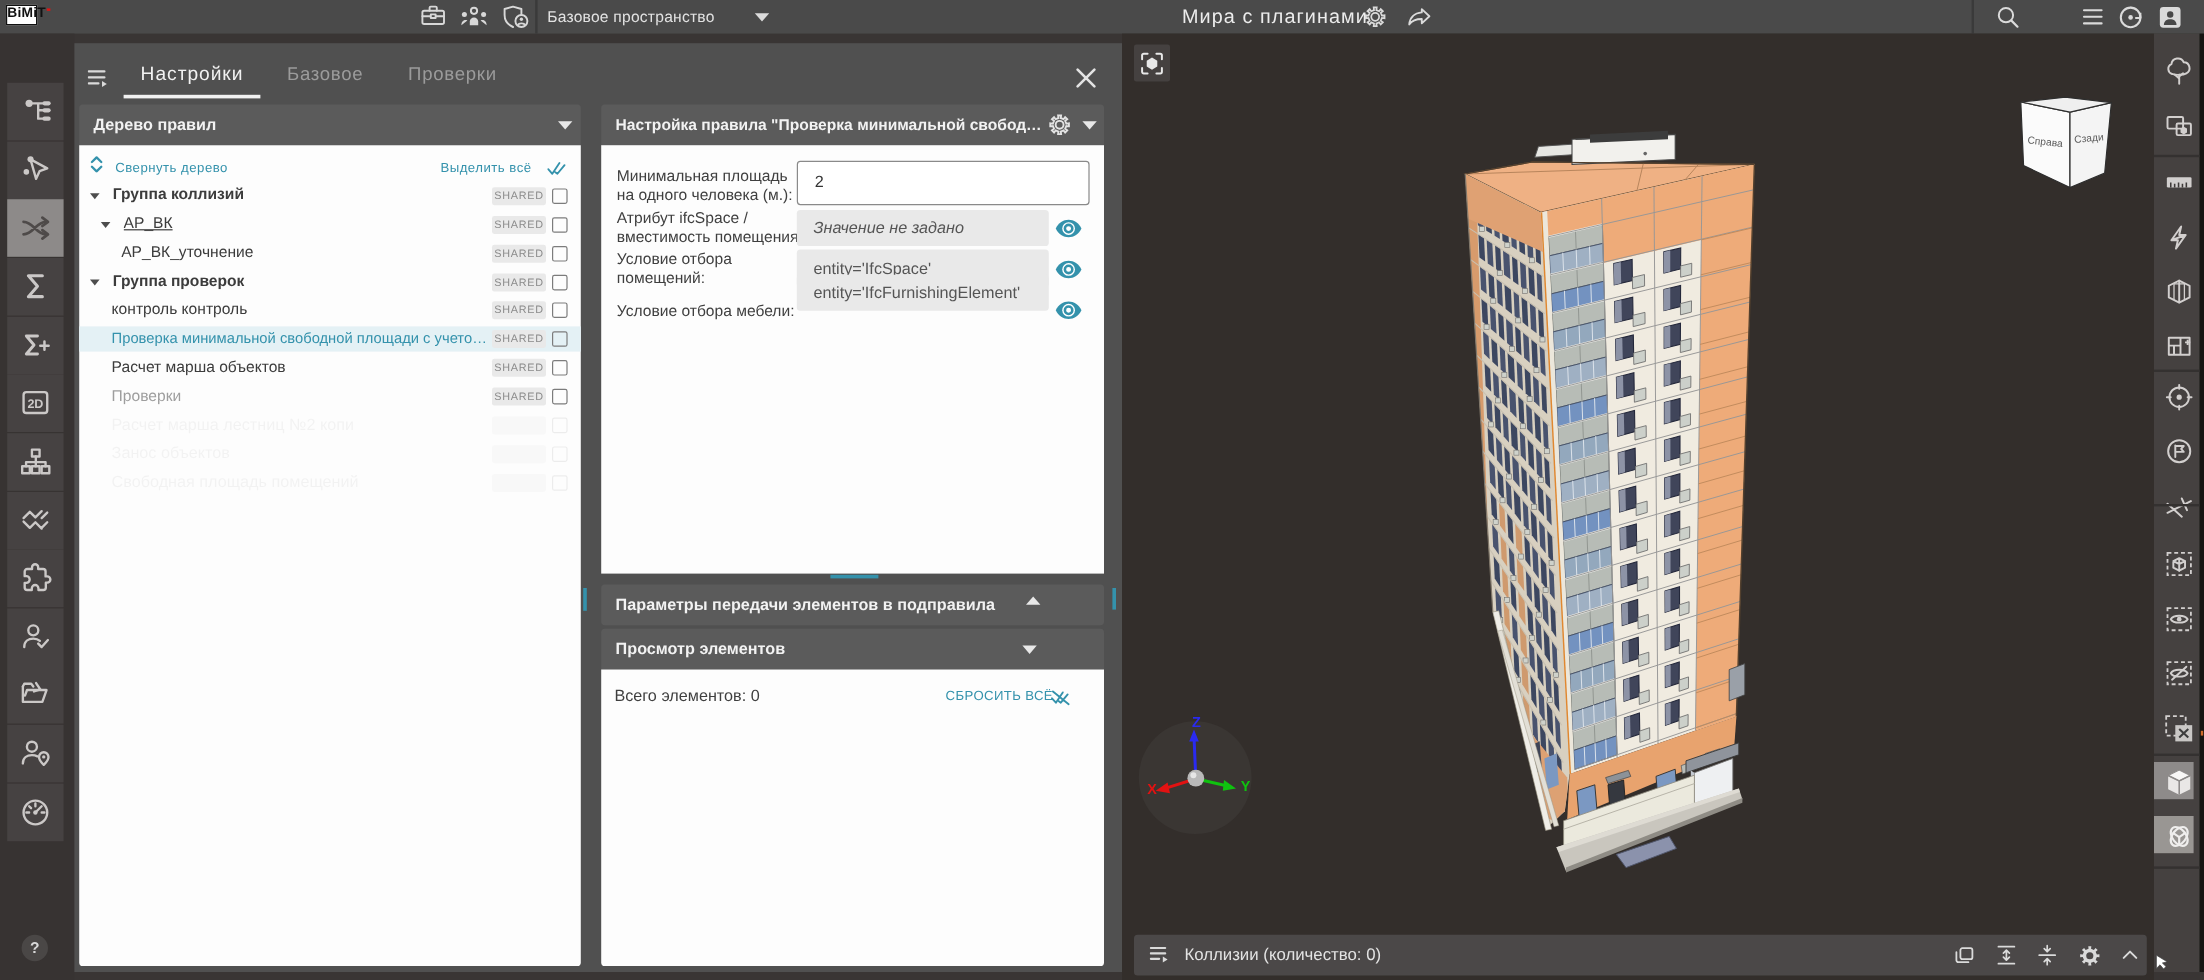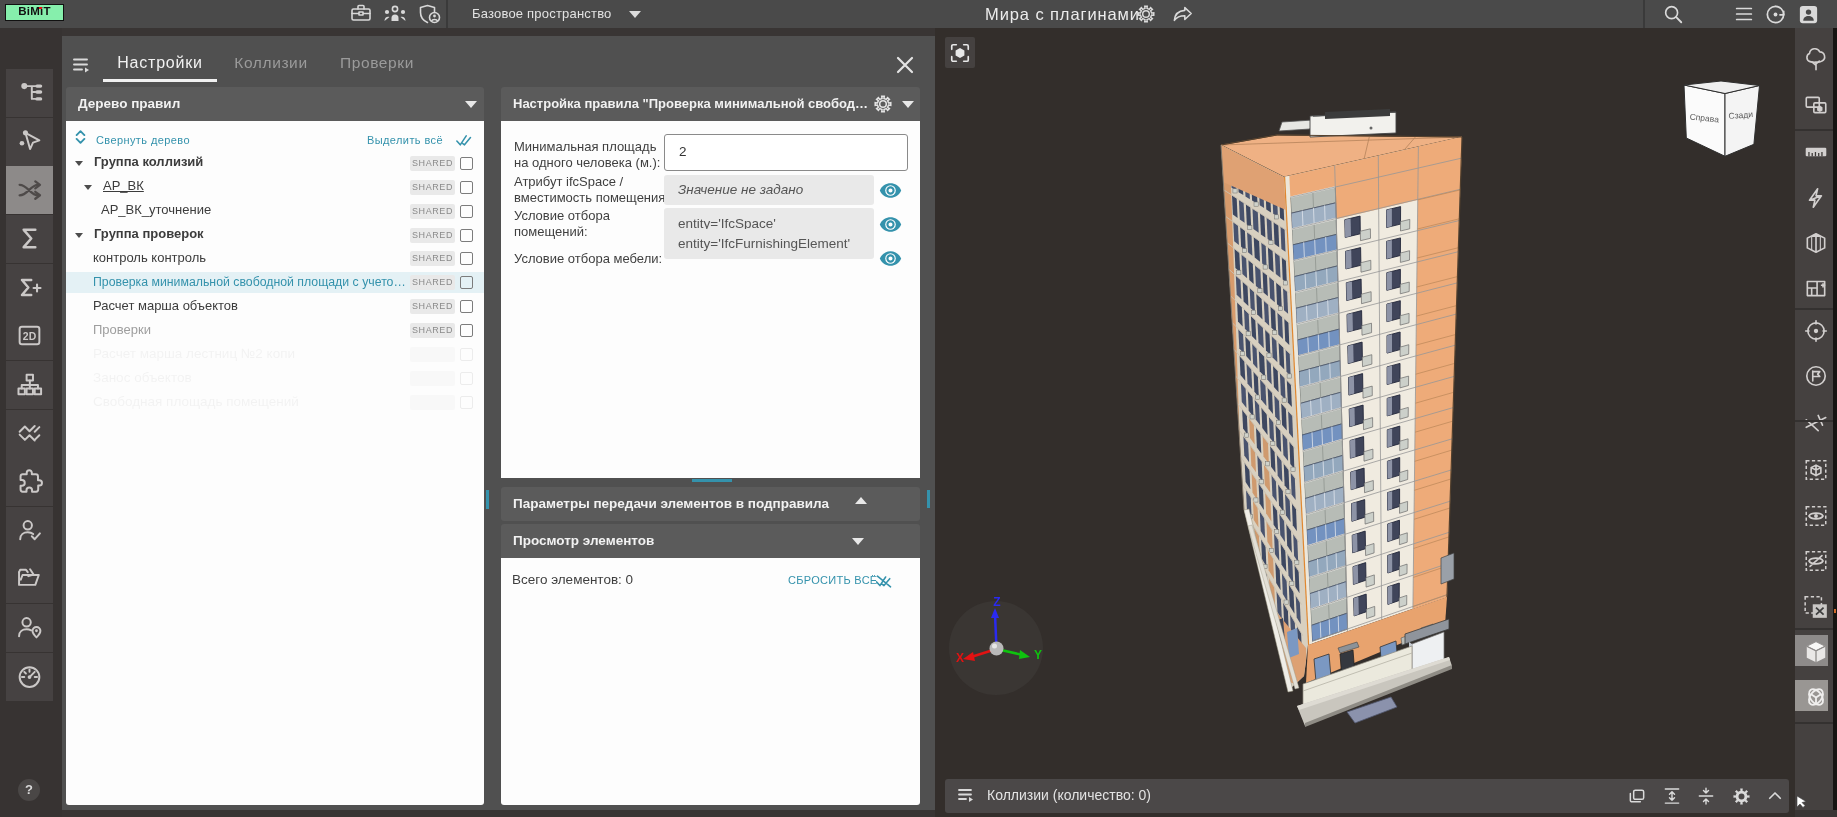--- a/index.html
+++ b/index.html
@@ -8,21 +8,21 @@
 #panelarea{position:absolute;left:62px;top:36px;width:873px;height:774px;background:#505050;}
 #viewport{position:absolute;left:935px;top:28px;width:860px;height:789px;background:#332e2b;}
 #rtoolbar{position:absolute;left:1795px;top:28px;width:38px;height:789px;background:#454140;}
 #rborder{position:absolute;left:1833px;top:28px;width:4px;height:789px;background:#161412;}
 .hdr{position:absolute;background:#5b5b5b;height:34px;border-radius:3px 3px 0 0;color:#f2f2f2;font-weight:bold;font-size:13.5px;line-height:34px;padding-left:12px;white-space:nowrap;overflow:hidden;}
 .wcard{position:absolute;background:#fdfdfd;}
 .lbl{position:absolute;font-size:13px;color:#3f3f3f;line-height:15.5px;}
 .gfield{position:absolute;left:163px;background:#e9e9e9;border-radius:3px;font-size:13.5px;color:#555;padding-left:14px;width:210px;}
 </style></head><body>
 <div id="topbar">
-  <div style="position:absolute;left:5px;top:4px;width:59px;height:17px;background:#86efac;border:1.6px solid #111;">
+  <div style="position:absolute;left:5px;top:4px;width:26px;height:17px;background:#ffffff;border:1.6px solid #111;">
       <div style="position:absolute;left:0;top:0;width:100%;text-align:center;font-size:11.5px;font-weight:bold;color:#111;line-height:13.5px;letter-spacing:0.2px;">BiMiT</div>
       <div style="position:absolute;left:33.2px;top:1.6px;width:2.6px;height:2.6px;background:#e01414;"></div>
     </div>
   <svg width="24" height="24" viewBox="0 0 24 24" style="position:absolute;left:349px;top:1px;">
       <rect x="3" y="8" width="18" height="11" rx="1.5" fill="none" stroke="#d8d8d8" stroke-width="1.6" stroke-linecap="round" stroke-linejoin="round"></rect>
       <path d="M9,8 V5.5 a1,1 0 0 1 1,-1 h4 a1,1 0 0 1 1,1 V8 M3,12.5 h7 m4,0 h7 M10,11 h4 v3 h-4 z" fill="none" stroke="#d8d8d8" stroke-width="1.6" stroke-linecap="round" stroke-linejoin="round"></path>
     </svg>
     <svg width="26" height="24" viewBox="0 0 26 24" style="position:absolute;left:382px;top:2px;">
       <circle cx="13" cy="7" r="2.6" fill="none" stroke="#d8d8d8" stroke-width="1.6" stroke-linecap="round" stroke-linejoin="round"></circle>
       <path d="M9.5,19 v-3 a3.5,3.5 0 0 1 7,0 v3 z" fill="#d8d8d8"></path>
@@ -30,21 +30,21 @@
       <circle cx="21" cy="10" r="2.1" fill="#d8d8d8"></circle>
       <path d="M2.5,19 c0,-4 3,-5 5,-4 M23.5,19 c0,-4 -3,-5 -5,-4" fill="#d8d8d8"></path>
     </svg>
     <svg width="26" height="24" viewBox="0 0 26 24" style="position:absolute;left:417px;top:2px;">
       <path d="M10.5,20.5 C6,18.5 3.5,15 3.5,10.5 V5.5 L10.5,3.5 L17.5,5.5 V10.5" fill="none" stroke="#d8d8d8" stroke-width="1.6" stroke-linecap="round" stroke-linejoin="round"></path>
       <circle cx="17.5" cy="15.5" r="5" fill="none" stroke="#d8d8d8" stroke-width="1.6" stroke-linecap="round" stroke-linejoin="round"></circle>
       <circle cx="17.5" cy="14" r="1.4" fill="#d8d8d8"></circle>
       <path d="M14.8,18.8 c0.5,-1.8 5,-1.8 5.5,0" fill="none" stroke="#d8d8d8" stroke-width="1.6" stroke-linecap="round" stroke-linejoin="round"></path>
     </svg>
   <div style="position:absolute;left:446px;top:0;width:2px;height:28px;background:#3a3a3a;"></div>
-  <div style="position:absolute;left:456px;top:0;height:28px;line-height:28px;font-size:13px;letter-spacing:0.2px;color:#e2e2e2;margin-left:16px;">Базовое пространство</div>
+  <div style="position:absolute;left:456px;top:0;height:28px;line-height:28px;font-size:13px;letter-spacing:0.2px;color:#e2e2e2;">Базовое пространство</div>
   <div style="position:absolute;left:629px;top:11px;width:0;height:0;border-left:6px solid transparent;border-right:6px solid transparent;border-top:7px solid #dcdcdc;"></div>
   <div style="position:absolute;left:963px;top:0;height:28px;line-height:28px;font-size:16.5px;letter-spacing:0.9px;color:#ececec;margin-left:22px;">Мира с плагинами</div>
   <svg width="22" height="22" viewBox="0 0 24 24" style="position:absolute;left:1135px;top:3px;">
       <path d="M19.49,9.63 L19.49,12.37 L17.11,12.07 L16.07,14.57 L17.97,16.03 L16.03,17.97 L14.57,16.07 L12.07,17.11 L12.37,19.49 L9.63,19.49 L9.93,17.11 L7.43,16.07 L5.97,17.97 L4.03,16.03 L5.93,14.57 L4.89,12.07 L2.51,12.37 L2.51,9.63 L4.89,9.93 L5.93,7.43 L4.03,5.97 L5.97,4.03 L7.43,5.93 L9.93,4.89 L9.63,2.51 L12.37,2.51 L12.07,4.89 L14.57,5.93 L16.03,4.03 L17.97,5.97 L16.07,7.43 L17.11,9.93 Z" transform="translate(1,1)" fill="none" stroke="#dadada" stroke-width="1.6"></path>
       <circle cx="12" cy="12" r="3.6" fill="none" stroke="#dadada" stroke-width="1.6"></circle>
     </svg>
   <svg width="22" height="20" viewBox="0 0 24 22" style="position:absolute;left:1172px;top:4px;">
       <path d="M14,4 l7,6.5 -7,6.5 v-4 c-6,0 -9,1.5 -11.5,5 0.5-6 4.5-10.5 11.5-11 z" fill="none" stroke="#dadada" stroke-width="1.7" stroke-linejoin="round"></path>
     </svg>
   <div style="position:absolute;left:1643px;top:0;width:2px;height:28px;background:#3a3a3a;"></div>
@@ -160,21 +160,21 @@
     </div>
   <div style="position:absolute;left:18px;top:751px;width:22px;height:22px;border-radius:50%;background:#4a4746;color:#d8d8d8;font-weight:bold;font-size:13px;text-align:center;line-height:22px;">?</div>
 </div>
 <div id="panelarea"></div>
 <div style="position:absolute;left:73px;top:57px;"><svg width="18" height="16" viewBox="0 0 18 16">
       <path d="M1,2.5 h13 M1,7.5 h13 M1,12.5 h8" stroke="#dadada" stroke-width="1.9" stroke-linecap="round" fill="none"></path>
       <path d="M12,10.5 l4,2.5 -4,2.5 z" fill="#dadada"></path>
     </svg></div>
 <div style="position:absolute;left:103px;top:54px;width:114px;text-align:center;font-size:16px;letter-spacing:0.8px;color:#f1f1f1;">Настройки</div>
 <div style="position:absolute;left:103px;top:79px;width:114px;height:3px;background:#f1f1f1;"></div>
-<div style="position:absolute;left:234px;top:54px;width:74px;text-align:center;font-size:15.5px;letter-spacing:0.6px;color:#9b9b9b;">Коллизии</div>
+<div style="position:absolute;left:234px;top:54px;width:74px;text-align:center;font-size:15.5px;letter-spacing:0.6px;color:#9b9b9b;">Базовое</div>
 <div style="position:absolute;left:339px;top:54px;width:76px;text-align:center;font-size:15.5px;letter-spacing:0.6px;color:#9b9b9b;">Проверки</div>
 <svg width="20" height="20" viewBox="0 0 20 20" style="position:absolute;left:895px;top:55px;">
     <path d="M3,3 L17,17 M17,3 L3,17" stroke="#e3e3e3" stroke-width="2.2" stroke-linecap="round"></path>
   </svg>
 
 <div class="hdr" style="left:66px;top:87px;width:418px;">Дерево правил</div>
 <div style="position:absolute;left:465px;top:101px;width:0;height:0;border-left:6px solid transparent;border-right:6px solid transparent;border-top:7px solid #e8e8e8;"></div>
 <div class="wcard" style="left:66px;top:121px;width:418px;height:684px;border-radius:0 0 3px 3px;">
   <div style="position:absolute;left:9px;top:9px;"><svg width="11" height="14" viewBox="0 0 14 18">
         <path d="M2,6.5 L7,1.5 L12,6.5 M2,11.5 L7,16.5 L12,11.5" fill="none" stroke="#3492ac" stroke-width="2.4" stroke-linejoin="round" stroke-linecap="round"></path>

